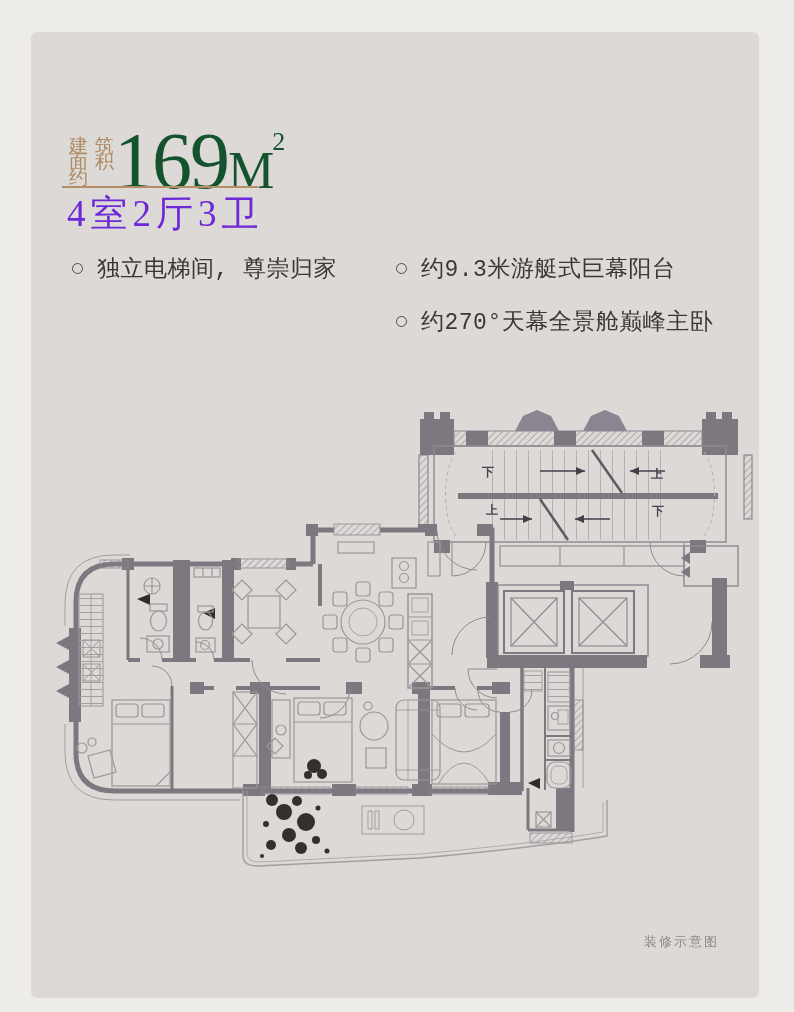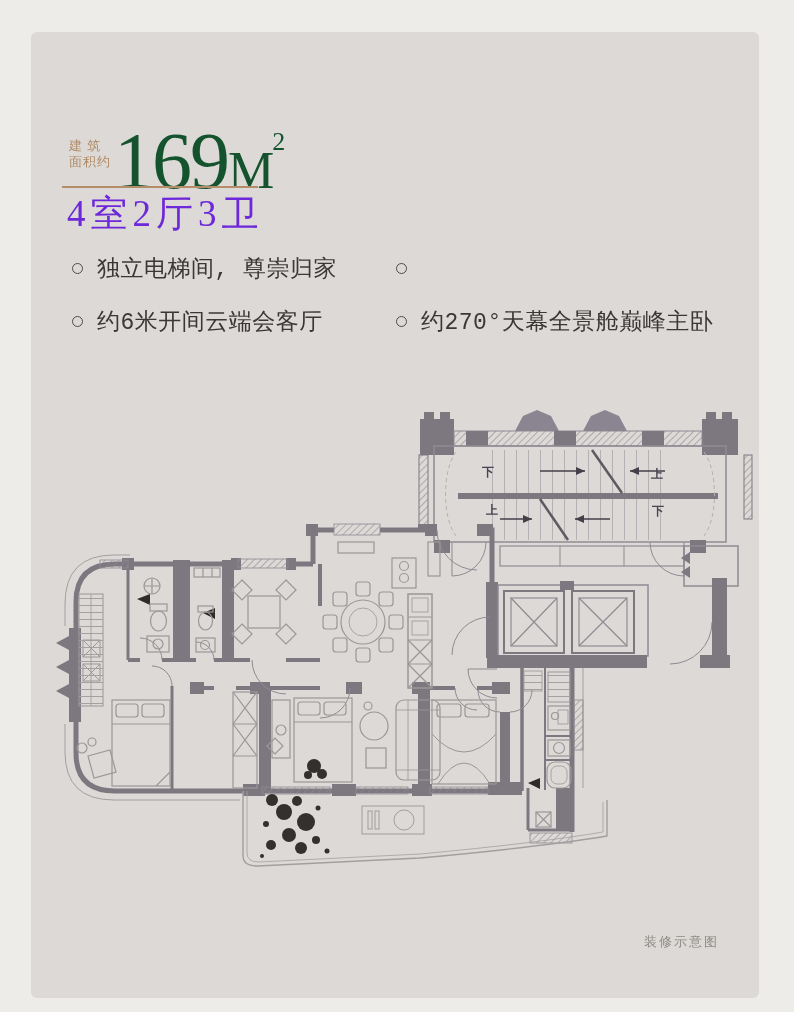--- a/index.html
+++ b/index.html
@@ -9,21 +9,21 @@
     font-family:"Liberation Serif","DejaVu Serif",serif;
   }
   .card{
     position:absolute;left:31px;top:32px;width:728px;height:966px;
     background:#dcd9d6;border-radius:6px;
   }
   
   .hdr{position:absolute;left:66px;top:108px;width:280px;}
   .area-label{
     position:absolute;left:3px;top:30px;width:46px;
-    color:#b08a65;font-size:13px;line-height:16px;letter-spacing:1px;
+    color:#b08a65;font-size:19px;line-height:16px;letter-spacing:1px;
     text-align:justify;
   }
   .area-label span{display:block;}
   .area-num{
     position:absolute;left:48px;top:-6px;color:#14532d;
     font-size:80px;line-height:80px;letter-spacing:-2px;white-space:nowrap;
   }
   .area-num .unit{font-size:52px;}
   .area-num .sup{font-size:26px;vertical-align:38px;letter-spacing:0;}
   .divider{position:absolute;left:-4px;top:78px;width:196px;height:2px;background:#b48d68;}
@@ -69,28 +69,25 @@
   <div class="divider"></div>
   <div class="rooms-line">4室2厅3卫</div>
 </div>
 
 <div class="features">
   <div class="fcol left">
     <div class="frow">
       <span class="dot"></span>
       <span class="ftext">独立电梯间, 尊崇归家</span>
     </div>
-    <div class="frow">
-      <span class="dot"></span>
-      <span class="ftext">约6米开间云端会客厅</span>
-    </div>
   </div>
   <div class="fcol right">
     <div class="frow">
       <span class="dot"></span>
+      <span class="ftext">约9.3米游艇式巨幕阳台</span>
     </div>
     <div class="frow">
       <span class="dot"></span>
       <span class="ftext">约270°天幕全景舱巅峰主卧</span>
     </div>
   </div>
 </div>
 
 <svg class="plan-svg" width="794" height="1012" viewBox="0 0 794 1012">
   <defs>

